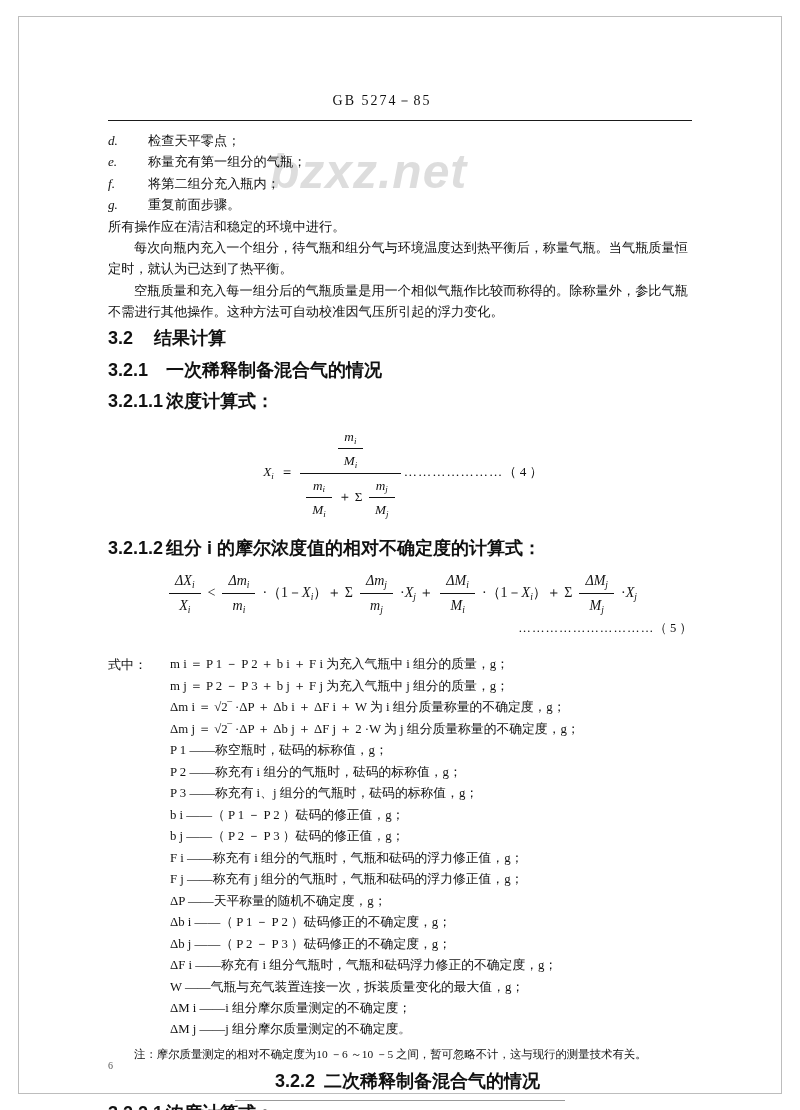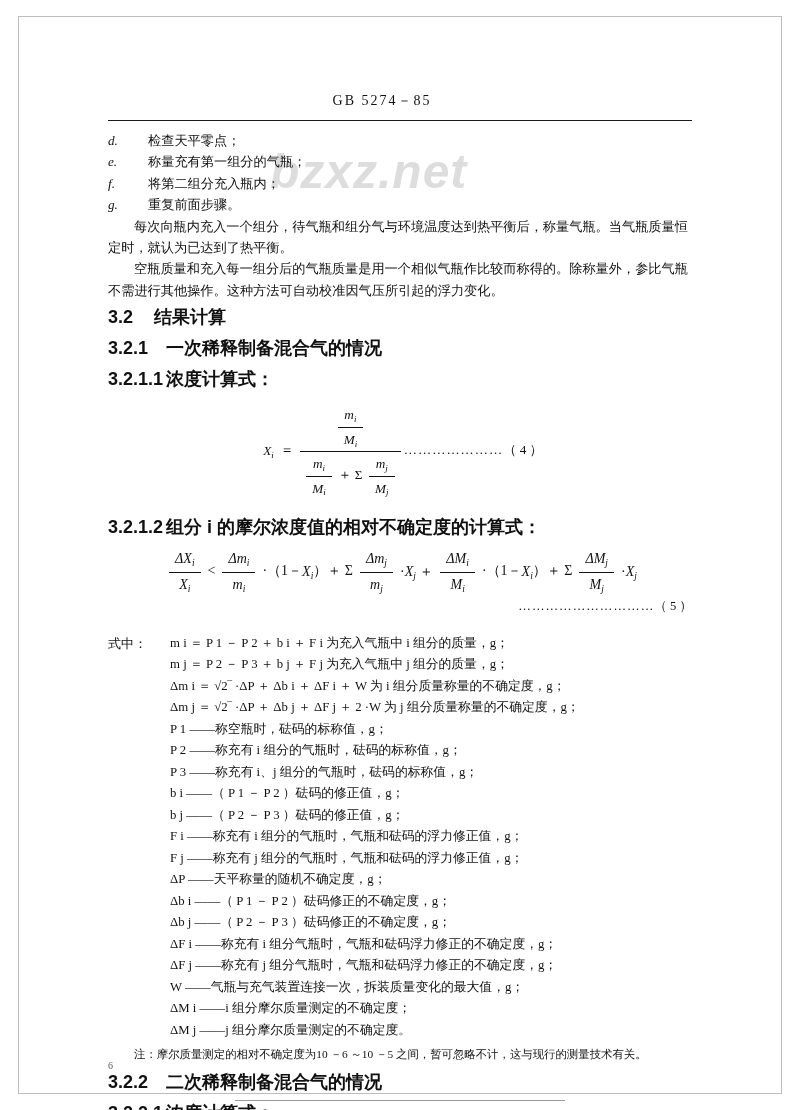--- a/index.html
+++ b/index.html
@@ -212,20 +212,21 @@
         <span class="lbl">e.</span><span class="txt">称量充有第一组分的气瓶；</span>
       </span>
       <span class="row">
         <span class="lbl">f.</span><span class="txt">将第二组分充入瓶内；</span>
       </span>
       <span class="row">
         <span class="lbl">g.</span><span class="txt">重复前面步骤。</span>
       </span>
     </div>
 
+    <p class="body">所有操作应在清洁和稳定的环境中进行。</p>
     <p class="indent">每次向瓶内充入一个组分，待气瓶和组分气与环境温度达到热平衡后，称量气瓶。当气瓶质量恒定时，就认为已达到了热平衡。</p>
     <p class="indent">空瓶质量和充入每一组分后的气瓶质量是用一个相似气瓶作比较而称得的。除称量外，参比气瓶不需进行其他操作。这种方法可自动校准因气压所引起的浮力变化。</p>
 
     <div class="sec">
       <span class="num">3.2</span><span>结果计算</span>
     </div>
 
     <div class="sec">
       <span class="num wide">3.2.1</span><span>一次稀释制备混合气的情况</span>
     </div>
@@ -304,29 +305,28 @@
       <span class="defrow">P 2 ——称充有 i 组分的气瓶时，砝码的标称值，g；</span>
       <span class="defrow">P 3 ——称充有 i、j 组分的气瓶时，砝码的标称值，g；</span>
       <span class="defrow">b i ——（ P 1 － P 2 ）砝码的修正值，g；</span>
       <span class="defrow">b j ——（ P 2 － P 3 ）砝码的修正值，g；</span>
       <span class="defrow">F i ——称充有 i 组分的气瓶时，气瓶和砝码的浮力修正值，g；</span>
       <span class="defrow">F j ——称充有 j 组分的气瓶时，气瓶和砝码的浮力修正值，g；</span>
       <span class="defrow">ΔP ——天平称量的随机不确定度，g；</span>
       <span class="defrow">Δb i ——（ P 1 － P 2 ）砝码修正的不确定度，g；</span>
       <span class="defrow">Δb j ——（ P 2 － P 3 ）砝码修正的不确定度，g；</span>
       <span class="defrow">ΔF i ——称充有 i 组分气瓶时，气瓶和砝码浮力修正的不确定度，g；</span>
-      <span class="defrow">ΔF j ——称充有 j 组分气瓶时，气瓶和砝码浮力修正的不确定度，g；</span>
       <span class="defrow">W ——气瓶与充气装置连接一次，拆装质量变化的最大值，g；</span>
       <span class="defrow">ΔM i ——i 组分摩尔质量测定的不确定度；</span>
       <span class="defrow">ΔM j ——j 组分摩尔质量测定的不确定度。</span>
     </div>
 
     <div class="note">注：摩尔质量测定的相对不确定度为10 －6 ～10 －5 之间，暂可忽略不计，这与现行的测量技术有关。</div>
 
-    <div class="sec" style="margin-top:4px;">
+    <div class="sec" style="margin-top:4px;text-align:center;">
       <span class="num wide">3.2.2</span><span>二次稀释制备混合气的情况</span>
     </div>
 
     <div class="sec">
       <span class="num wide">3.2.2.1</span><span>浓度计算式：</span>
     </div>
 
   </div>
 
   <div class="pagenum">6</div>

